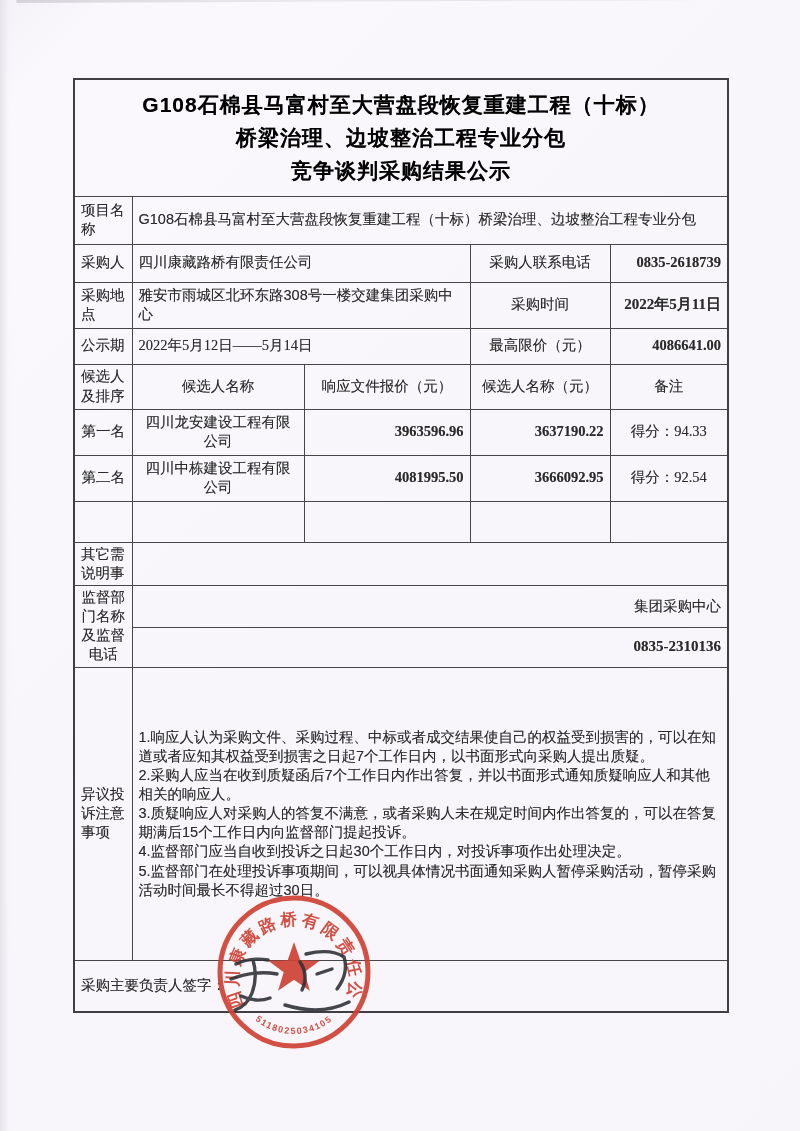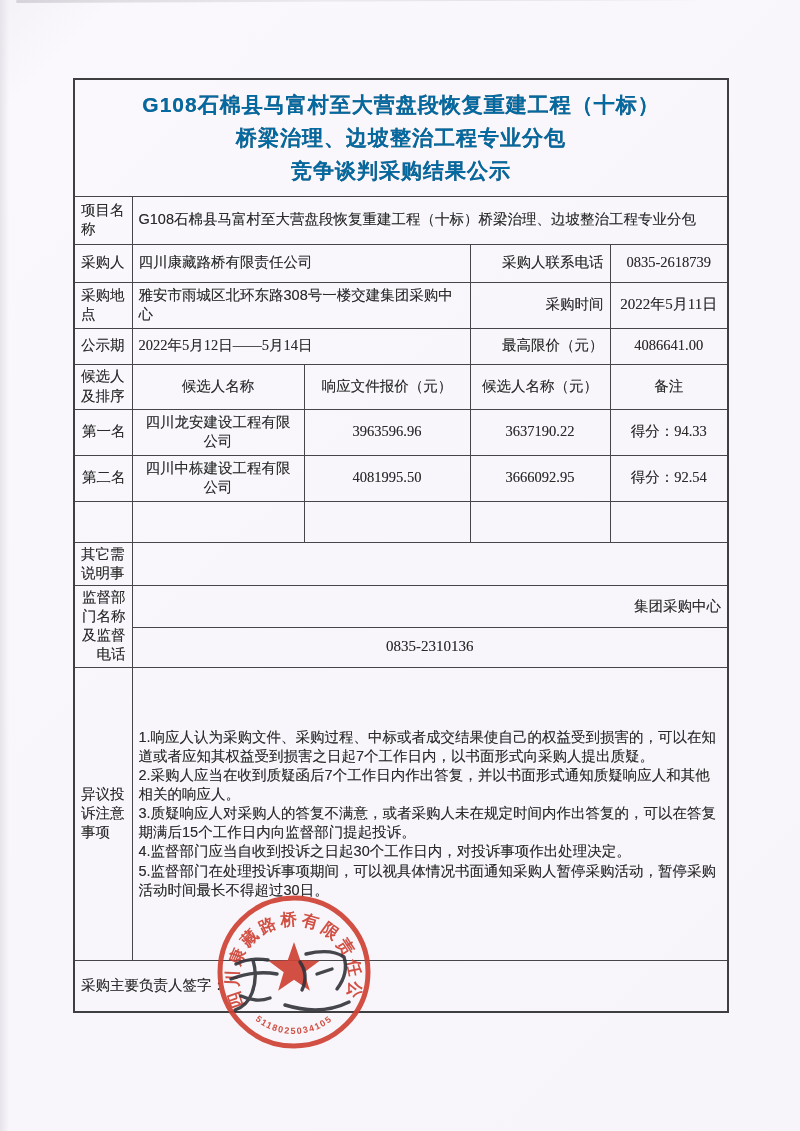--- a/index.html
+++ b/index.html
@@ -45,28 +45,28 @@
   .r-cempty{height:41px;}
   .r-other{height:37px;}
   .r-supa{height:42px;}
   .r-supb{height:40px;margin-left:46px;}
   .r-objection{height:293px;}
   .r-sign{height:52px;}
 
   .title-cell{text-align:center;padding:4px 10px;}
   .title-line{
     font-weight:bold;font-size:21px;line-height:33px;letter-spacing:1px;
-    color:#0369a1;text-shadow:0 0 .6px rgba(40,40,46,.6);
+    color:#000000;text-shadow:0 0 .6px rgba(40,40,46,.6);
   }
   .lbl{ text-align:left;padding:2px 4px 2px 6px; }
-  .lbl-center{ text-align:right;padding:2px 3px; }
+  .lbl-center{ text-align:center;padding:2px 3px; }
   .val{ text-align:left;padding-left:9px; }
   .val-center{ text-align:right; }
   .serif{ font-family:"Liberation Serif","DejaVu Serif",serif;font-size:15px; }
-  .num{ font-family:"Liberation Serif","DejaVu Serif",serif;font-size:14.5px;text-align:center; }
+  .num{ font-family:"Liberation Serif","DejaVu Serif",serif;font-size:14.5px;text-align:right;font-weight:bold; }
   .remark{ font-family:"Liberation Serif","DejaVu Serif",serif;font-size:15px;text-align:center; }
   .cand-name{ text-align:center;padding-left:11px; }
   .chead{ text-align:center;font-size:15px; }
   .objection-text{
     white-space:pre-line;text-align:left;font-size:14.6px;line-height:1.58;
     padding:6px 8px 6px 8px;vertical-align:middle;
   }
   .sign-cell{ text-align:left;padding-left:7px;font-size:15.5px; }
   .stamp{ position:absolute;left:213px;top:891px;width:162px;height:162px;z-index:4;opacity:.92; }
   .signature{ position:absolute;left:205px;top:938px;width:165px;height:90px;z-index:5; }

